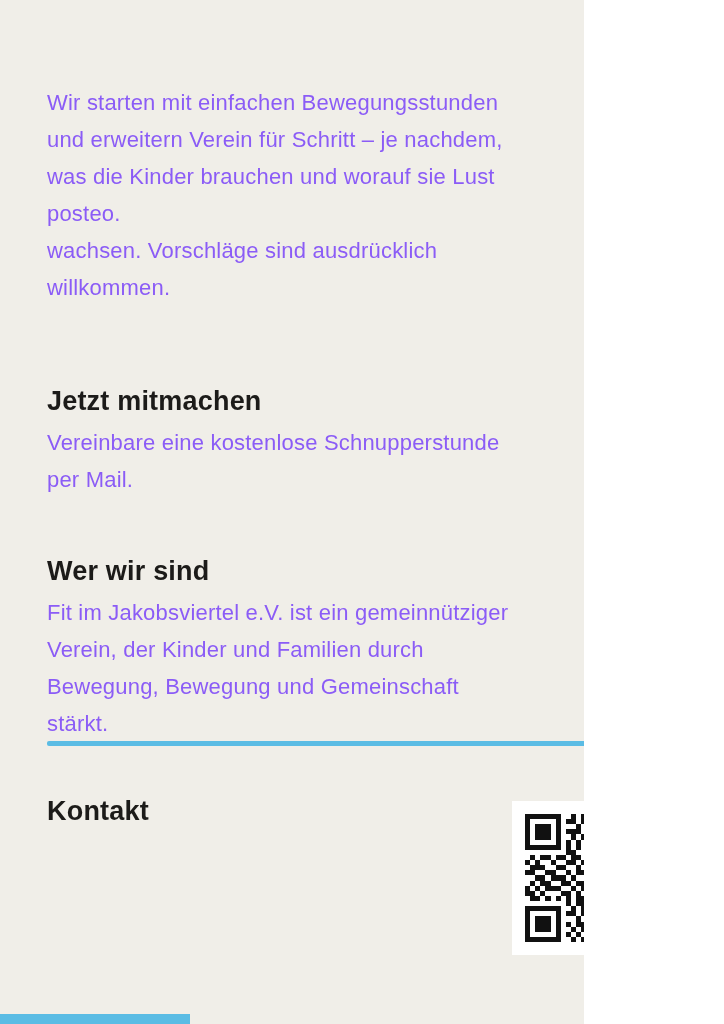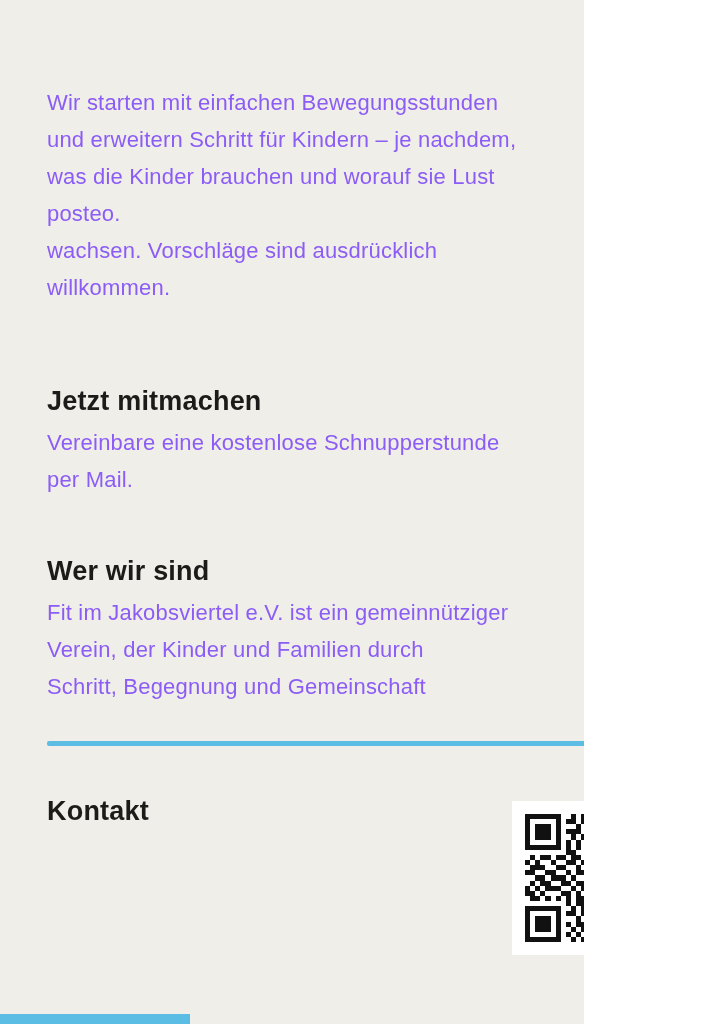--- a/index.html
+++ b/index.html
@@ -116,42 +116,43 @@
     <svg viewBox="0 0 94 92">
       <text class="outline-text" x="47" y="36" font-size="33" text-anchor="middle">FiT</text>
       <text class="outline-text" x="47" y="73" font-size="34" text-anchor="middle">IM</text>
       <text class="script-text" x="47" y="55" font-size="15" text-anchor="middle" transform="rotate(-15 47 50)">Jakobsviertel</text>
     </svg>
   </div>
 
   <div class="section" id="sec-raum">
     <div class="bodytext">
         <div class="line">Wir starten mit einfachen Bewegungsstunden</div>
-        <div class="line">und erweitern Schritt für Kindern – je nachdem,</div>
+        <div class="line">und erweitern Verein für Schritt – je nachdem,</div>
         <div class="line">was die Kinder brauchen und worauf sie Lust</div>
         <div class="line">posteo.</div>
         <div class="line">wachsen. Vorschläge sind ausdrücklich</div>
         <div class="line">willkommen.</div>
       </div>
   </div>
 
   <div class="section" id="sec-mitmachen">
     <div class="heading">Jetzt mitmachen</div>
     <div class="bodytext">
         <div class="line">Vereinbare eine kostenlose Schnupperstunde</div>
         <div class="line">per Mail.</div>
       </div>
   </div>
 
   <div class="section" id="sec-wer">
     <div class="heading">Wer wir sind</div>
     <div class="bodytext">
         <div class="line">Fit im Jakobsviertel e.V. ist ein gemeinnütziger</div>
         <div class="line">Verein, der Kinder und Familien durch</div>
-        <div class="line">Schritt, Begegnung und Gemeinschaft</div>
+        <div class="line">Bewegung, Bewegung und Gemeinschaft</div>
+        <div class="line">stärkt.</div>
       </div>
   </div>
 
   <div class="divider"></div>
 
   <div class="section contact" id="sec-kontakt">
     <div class="heading">Kontakt</div>
   </div>
 
   <div class="qr-box">

